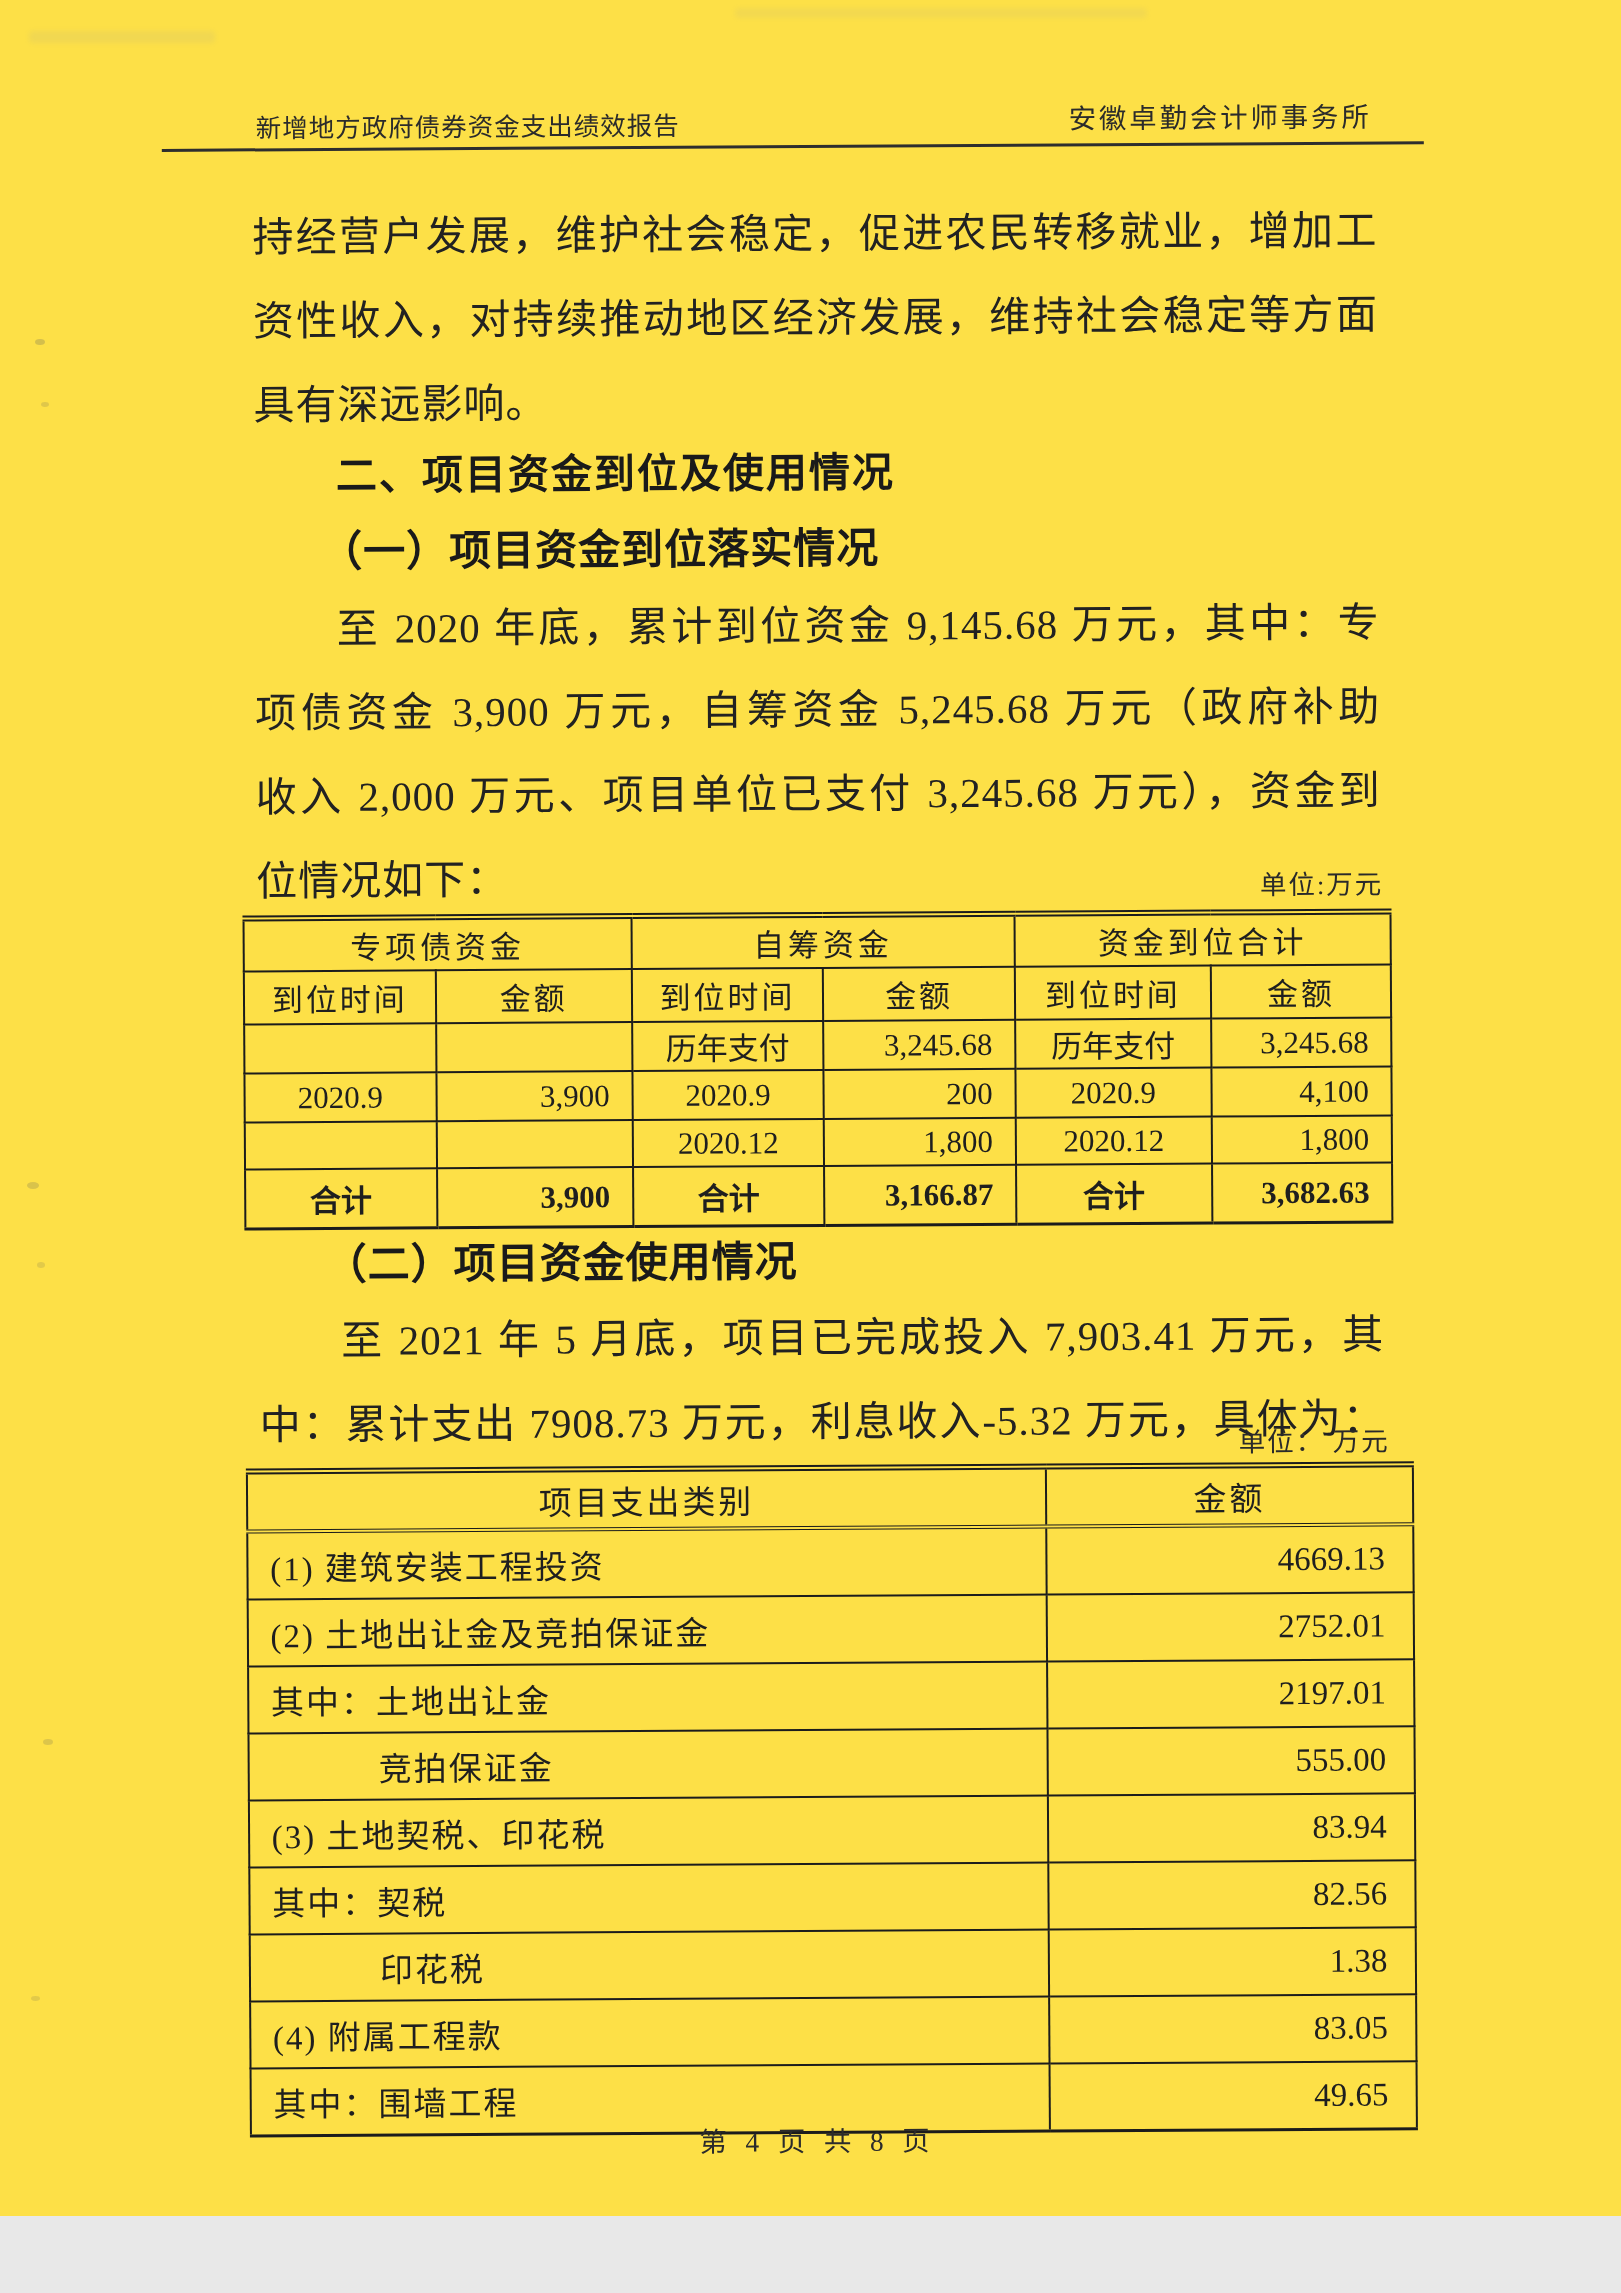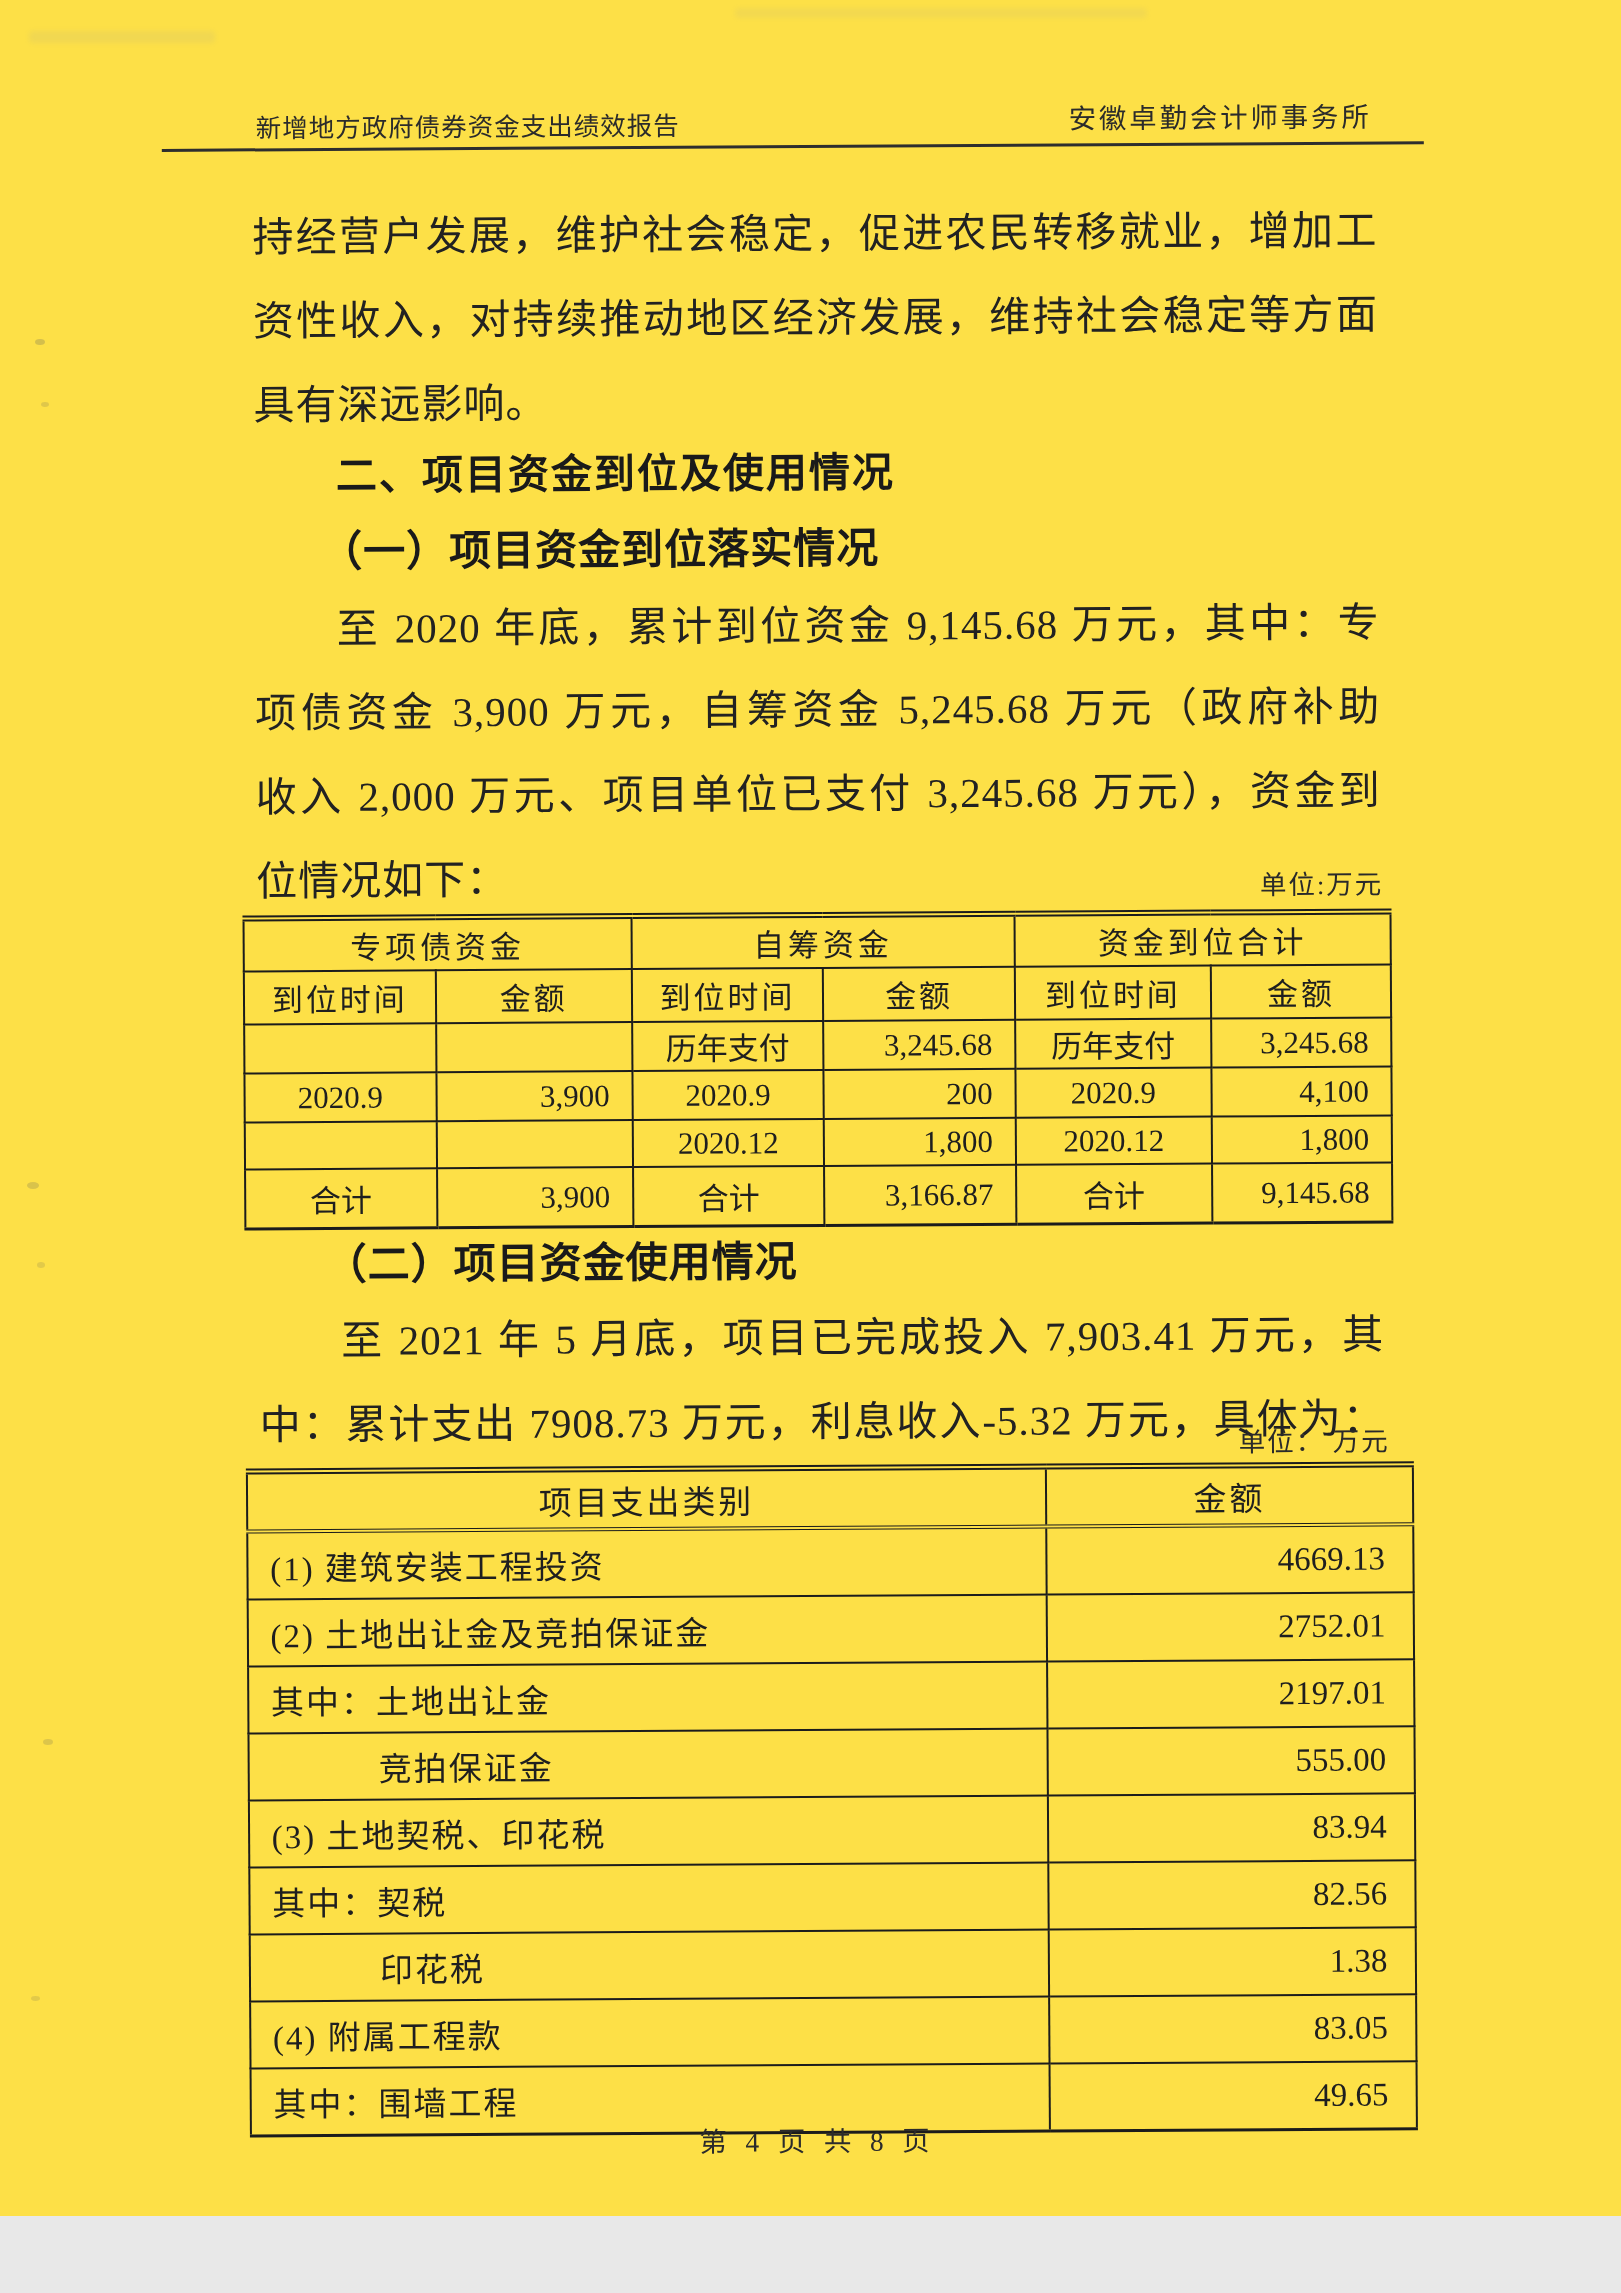--- a/index.html
+++ b/index.html
@@ -38,21 +38,21 @@
   .unit2{top:1423px;left:1078px;width:309px;text-align:right;}
 
   
   table{border-collapse:collapse;table-layout:fixed;}
   .t1{position:absolute;left:243px;top:912px;width:1149px;font-size:31px;}
   .t1 td{border:2px solid #1c1c1c;overflow:hidden;white-space:nowrap;}
   .t1 tr.grp td{border-top:6.9px double #1c1c1c;height:47px;text-align:center;letter-spacing:3.9px;}
   .t1 tr.sub td{height:49px;text-align:center;letter-spacing:2.9px;border-bottom:2.9px solid #1c1c1c;}
   .t1 td.c{text-align:center;}
   .t1 td.r{text-align:right;padding-right:21.6px;}
-  .t1 tr.total td{height:55px;font-weight:400;border-top:2.9px solid #1c1c1c;border-bottom:3.9px solid #1c1c1c;}
+  .t1 tr.total td{height:55px;font-weight:700;border-top:2.9px solid #1c1c1c;border-bottom:3.9px solid #1c1c1c;}
   .t1 tr.d1 td{height:43px;}
   .t1 tr.d2 td{height:45px;}
 
   .t2{position:absolute;left:243px;top:1465px;width:1168px;font-size:33px;}
   .t2 td{border-left:2.9px solid #1c1c1c;border-right:2.9px solid #1c1c1c;border-bottom:2.9px solid #1c1c1c;
          overflow:hidden;white-space:nowrap;height:63px;}
   .t2 tr.hd td{border-top:6.9px double #1c1c1c;border-bottom:4.9px double #1c1c1c;height:53px;
                text-align:center;letter-spacing:2.9px;}
   .t2 td.lbl{padding-left:21.6px;letter-spacing:2px;}
   .t2 td.lbl.indent{padding-left:129px;}
@@ -139,21 +139,21 @@
         <td class="r">1,800</td>
         <td class="c">2020.12</td>
         <td class="r">1,800</td>
       </tr>
       <tr class="total">
         <td class="c">合计</td>
         <td class="r">3,900</td>
         <td class="c">合计</td>
         <td class="r">3,166.87</td>
         <td class="c">合计</td>
-        <td class="r">9,145.68</td>
+        <td class="r">3,682.63</td>
       </tr>
     </tbody>
       </table>
 
     <div class="h-sub h-sub2">（二）项目资金使用情况</div>
 
     <div class="para p3">
       <div class="line j ind">至 2021 年 5 月底，项目已完成投入 7,903.41 万元，其</div>
       <div class="line j">中：累计支出 7908.73 万元，利息收入-5.32 万元，具体为：</div>
     </div>

